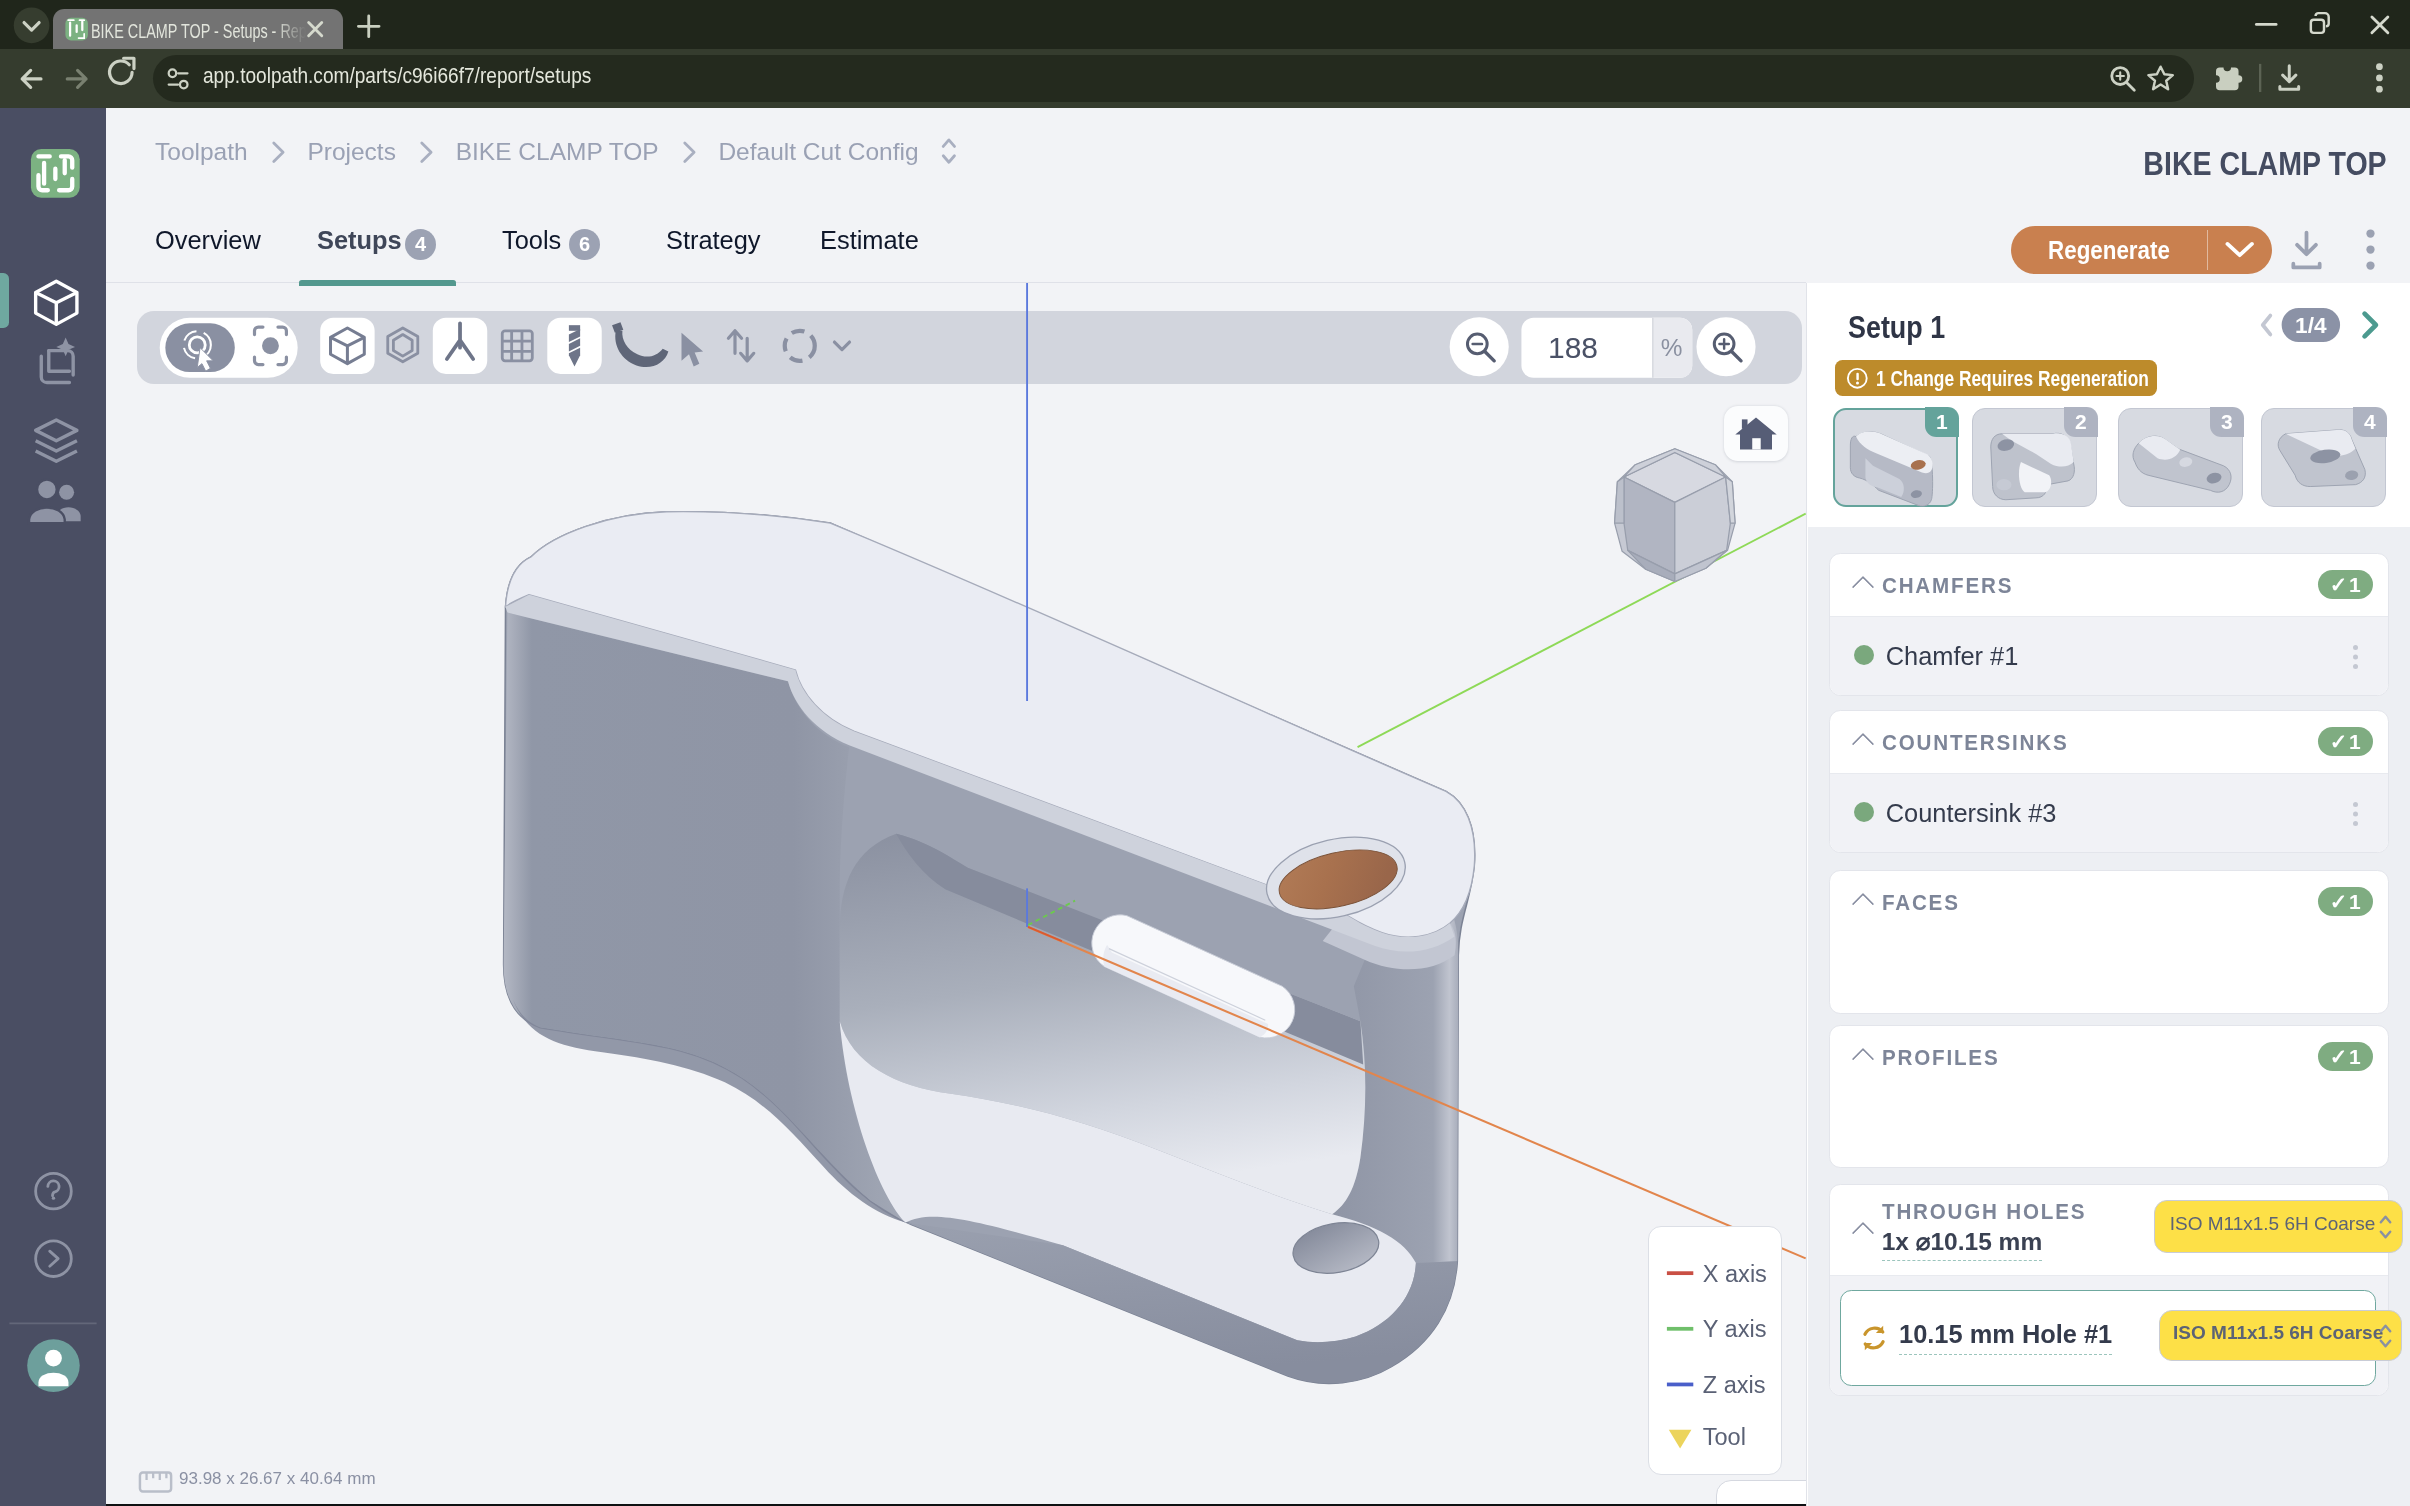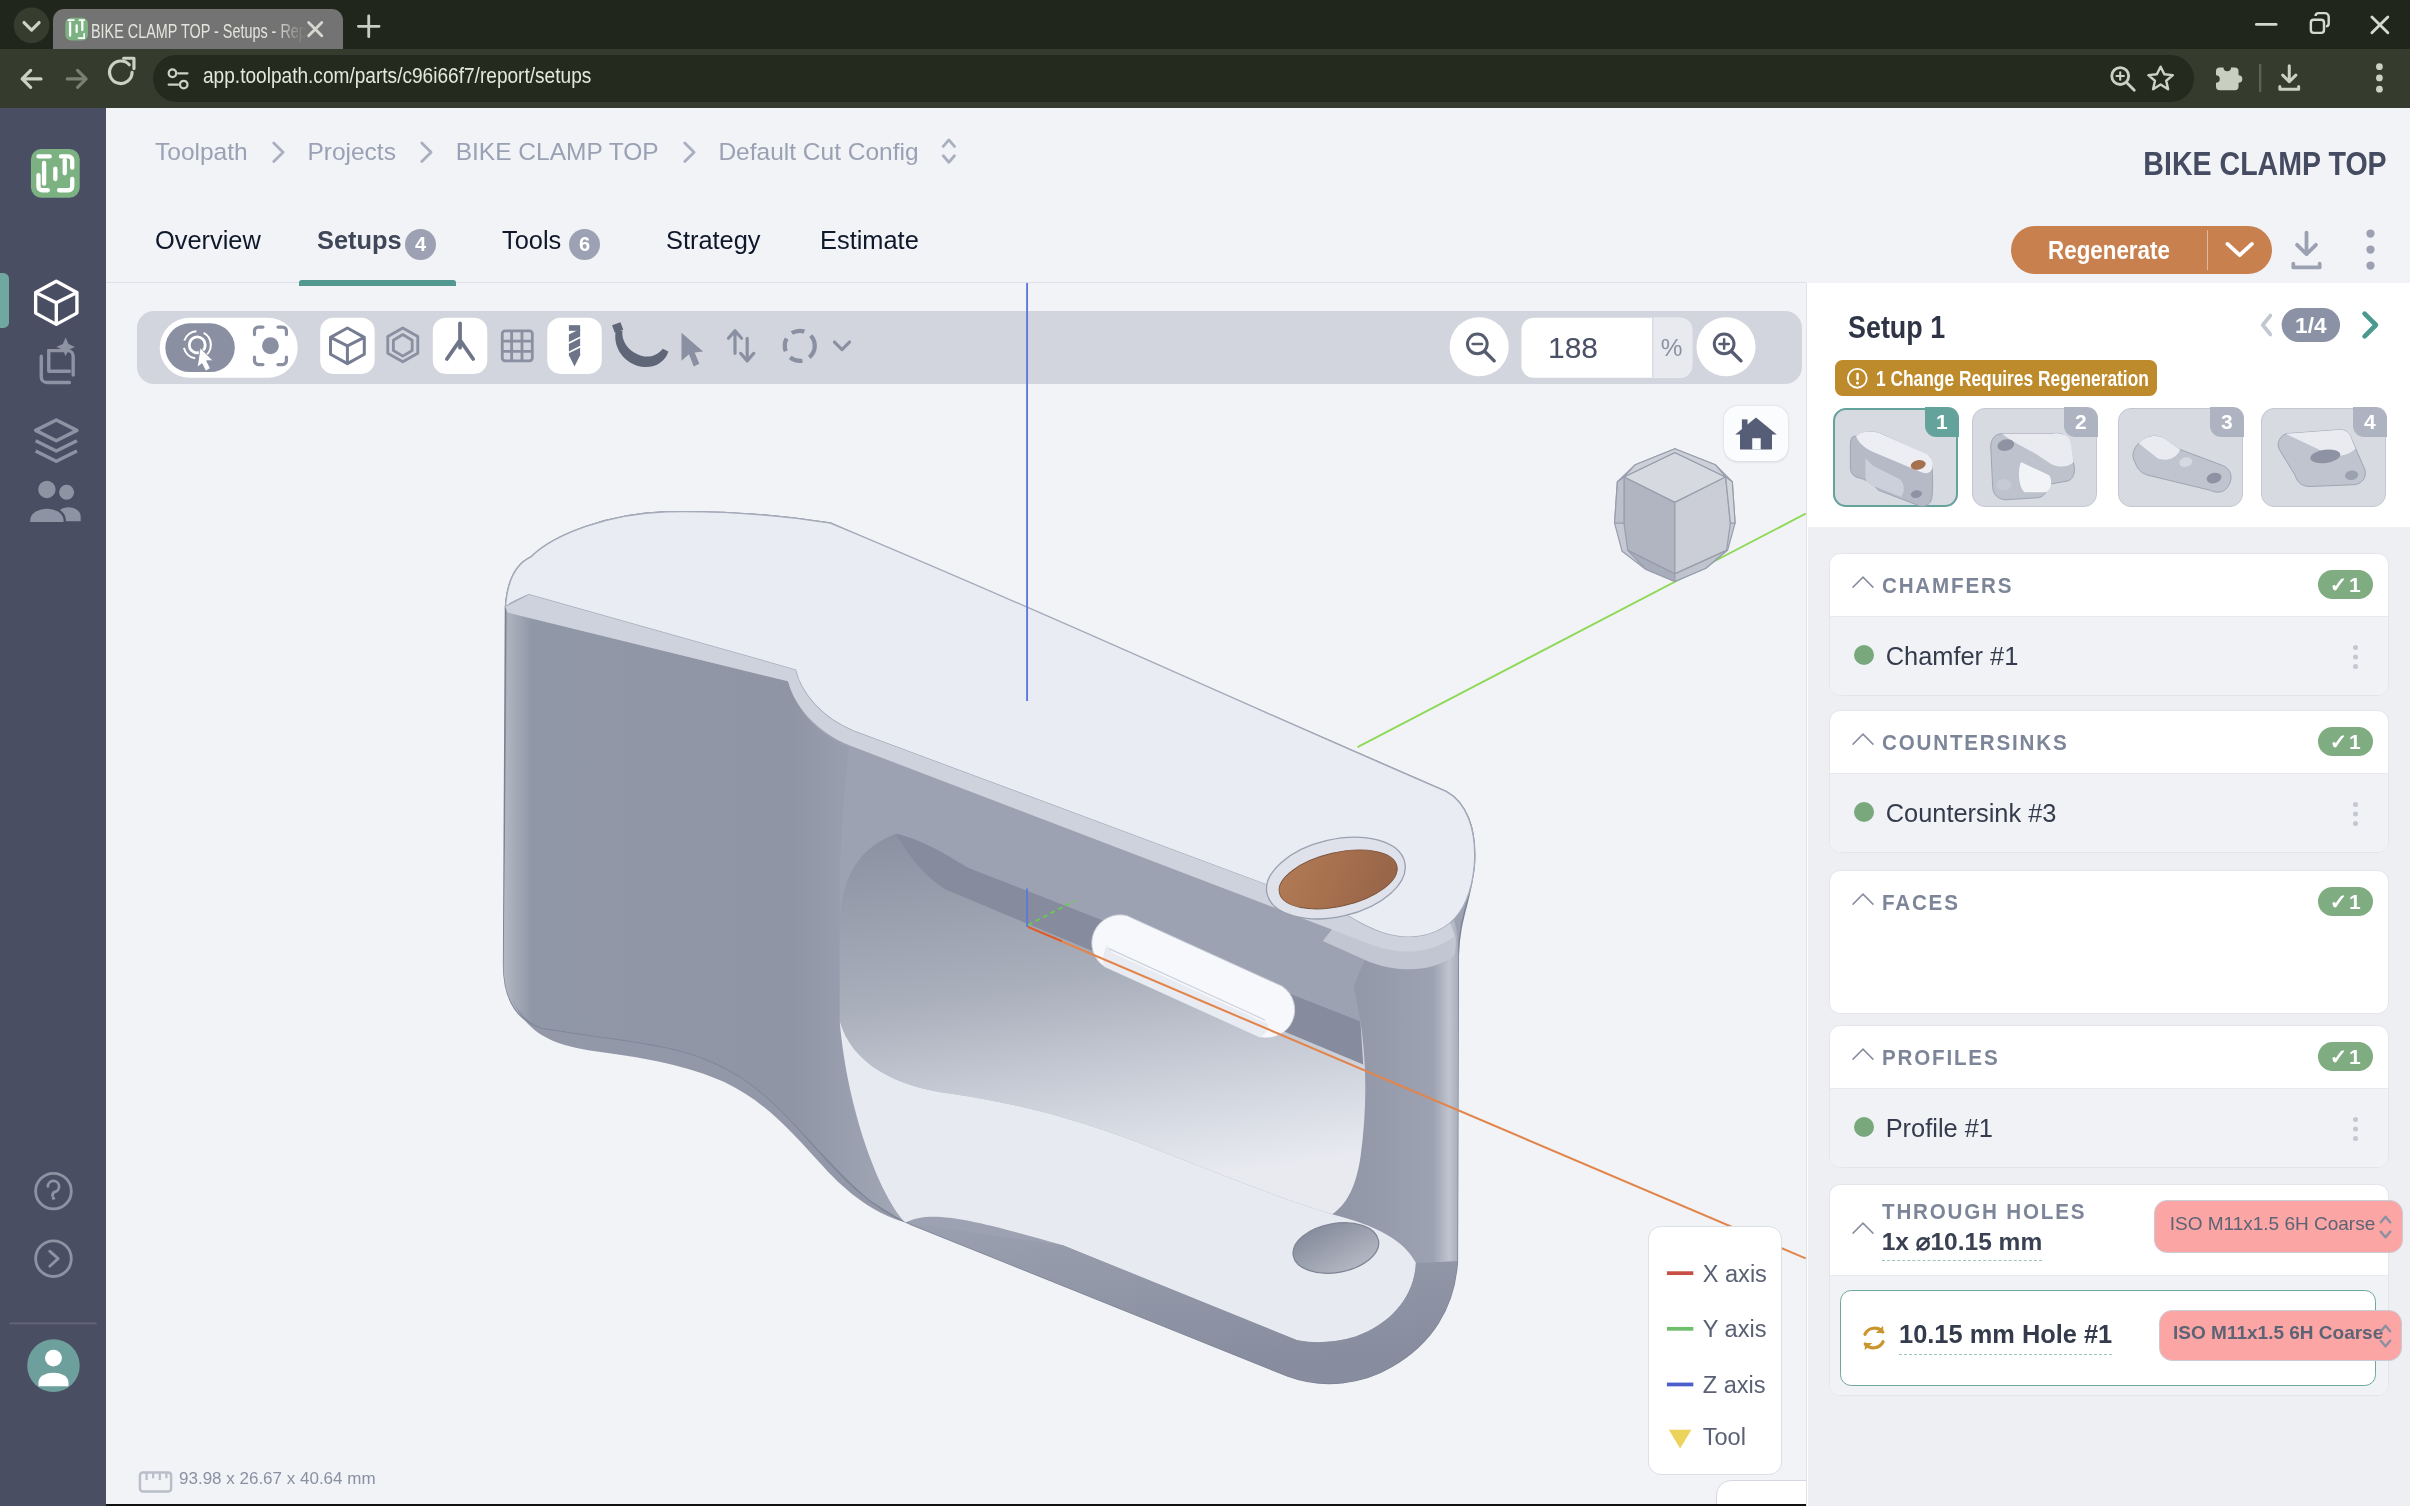--- a/index.html
+++ b/index.html
@@ -48,21 +48,21 @@
   .card { position:absolute; left:21.7px; width:560px; background:#fff; border:0.9px solid #e3e5eb; border-radius:11.3px; }
   .card .hdr { position:absolute; left:0; top:0; width:100%; height:62px; }
   .card .hdr .ttl { position:absolute; left:52px; top:19px; font-size:21.7px; font-weight:bold; color:#7d8598; letter-spacing:1.9px; transform:scaleX(0.95); transform-origin:left;}
   .card .body { position:absolute; left:0; top:62px; right:0; bottom:0; background:#f1f2f6; border-radius:0 0 10.4px 10.4px; border-top:0.9px solid #e8eaef;text-align:right;}
   .gpill { position:absolute; right:15px; top:16px; width:55px; height:29px; background:#7fac81; border-radius:15px; color:#fff; font-size:21px; font-weight:bold; text-align:center; line-height:29px;}
   .gdot { position:absolute; left:24.5px; width:20px; height:20px; border-radius:10.4px; background:#7aa87d; }
   .iname { position:absolute; left:56px; font-size:25.4px; color:#343b4c; white-space:nowrap; }
   .kebab { position:absolute; right:30px; width:4.7px; height:4.7px; border-radius:2.8px; background:#c4c8d2;
      box-shadow:0 9.4px 0 #c4c8d2, 0 19px 0 #c4c8d2; }
   .chev-up { position:absolute; left:25.4px; width:16px; height:16px; border-left:2.8px solid #878da0; border-top:2.8px solid #878da0; transform:rotate(45deg); border-radius:0.9px;}
-  .dd { position:absolute; background:#fca5a5; border:1.9px solid #c9ccd6; border-radius:13px; color:#5c6375; font-size:19px; white-space:nowrap; overflow:hidden; }
+  .dd { position:absolute; background:#fde047; border:1.9px solid #c9ccd6; border-radius:13px; color:#5c6375; font-size:19px; white-space:nowrap; overflow:hidden; }
 </style>
 </head>
 <body>
 
 <div class="abs" id="tabstrip"></div>
 <div class="abs" id="addrbar"></div>
 <div class="abs" id="tab">
     <div class="title">BIKE CLAMP TOP - Setups - Rep</div>
   </div>
 <div class="abs" id="urlpill"></div>
@@ -517,25 +517,20 @@
         <div class="ttl">FACES</div>
         <div class="gpill">✓ 1</div>
       </div>
   </div>
   <div class="card" style="top:742px; height:143px;">
     <div class="hdr">
         <div class="chev-up" style="top:24.5px;"></div>
         <div class="ttl">PROFILES</div>
         <div class="gpill">✓ 1</div>
       </div>
-    <div class="body">
-        <div class="gdot" style="top:28px;"></div>
-        <div class="iname" style="top:25.4px;">Profile #1</div>
-        <div class="kebab" style="top:28px;"></div>
-      </div>
   </div>
   <div class="card" style="top:901px; height:212px;">
     <div class="hdr" style="height:66px;">
       <div class="chev-up" style="top:40px;"></div>
       <div class="ttl" style="top:14px;">THROUGH HOLES</div>
       <div style="position:absolute; left:52px; top:42px; font-size:24.5px; font-weight:bold; color:#3a4152; border-bottom:1.9px dashed #9cc5bd; padding-bottom:3.8px;">1x ⌀10.15 mm</div>
       <div class="dd" style="left:324px; top:15px; width:249px; height:53px;">
         <div style="position:absolute; left:15px; top:12.2px;">ISO M11x1.5 6H Coarse</div>
         <svg style="position:absolute; right:7.5px; top:11.3px;" width="17" height="30" viewBox="0 0 18 32">
           <path d="M4 11 L9 5 L14 11" stroke="#8a90a0" stroke-width="2.6" fill="none" stroke-linecap="round" stroke-linejoin="round"></path>

